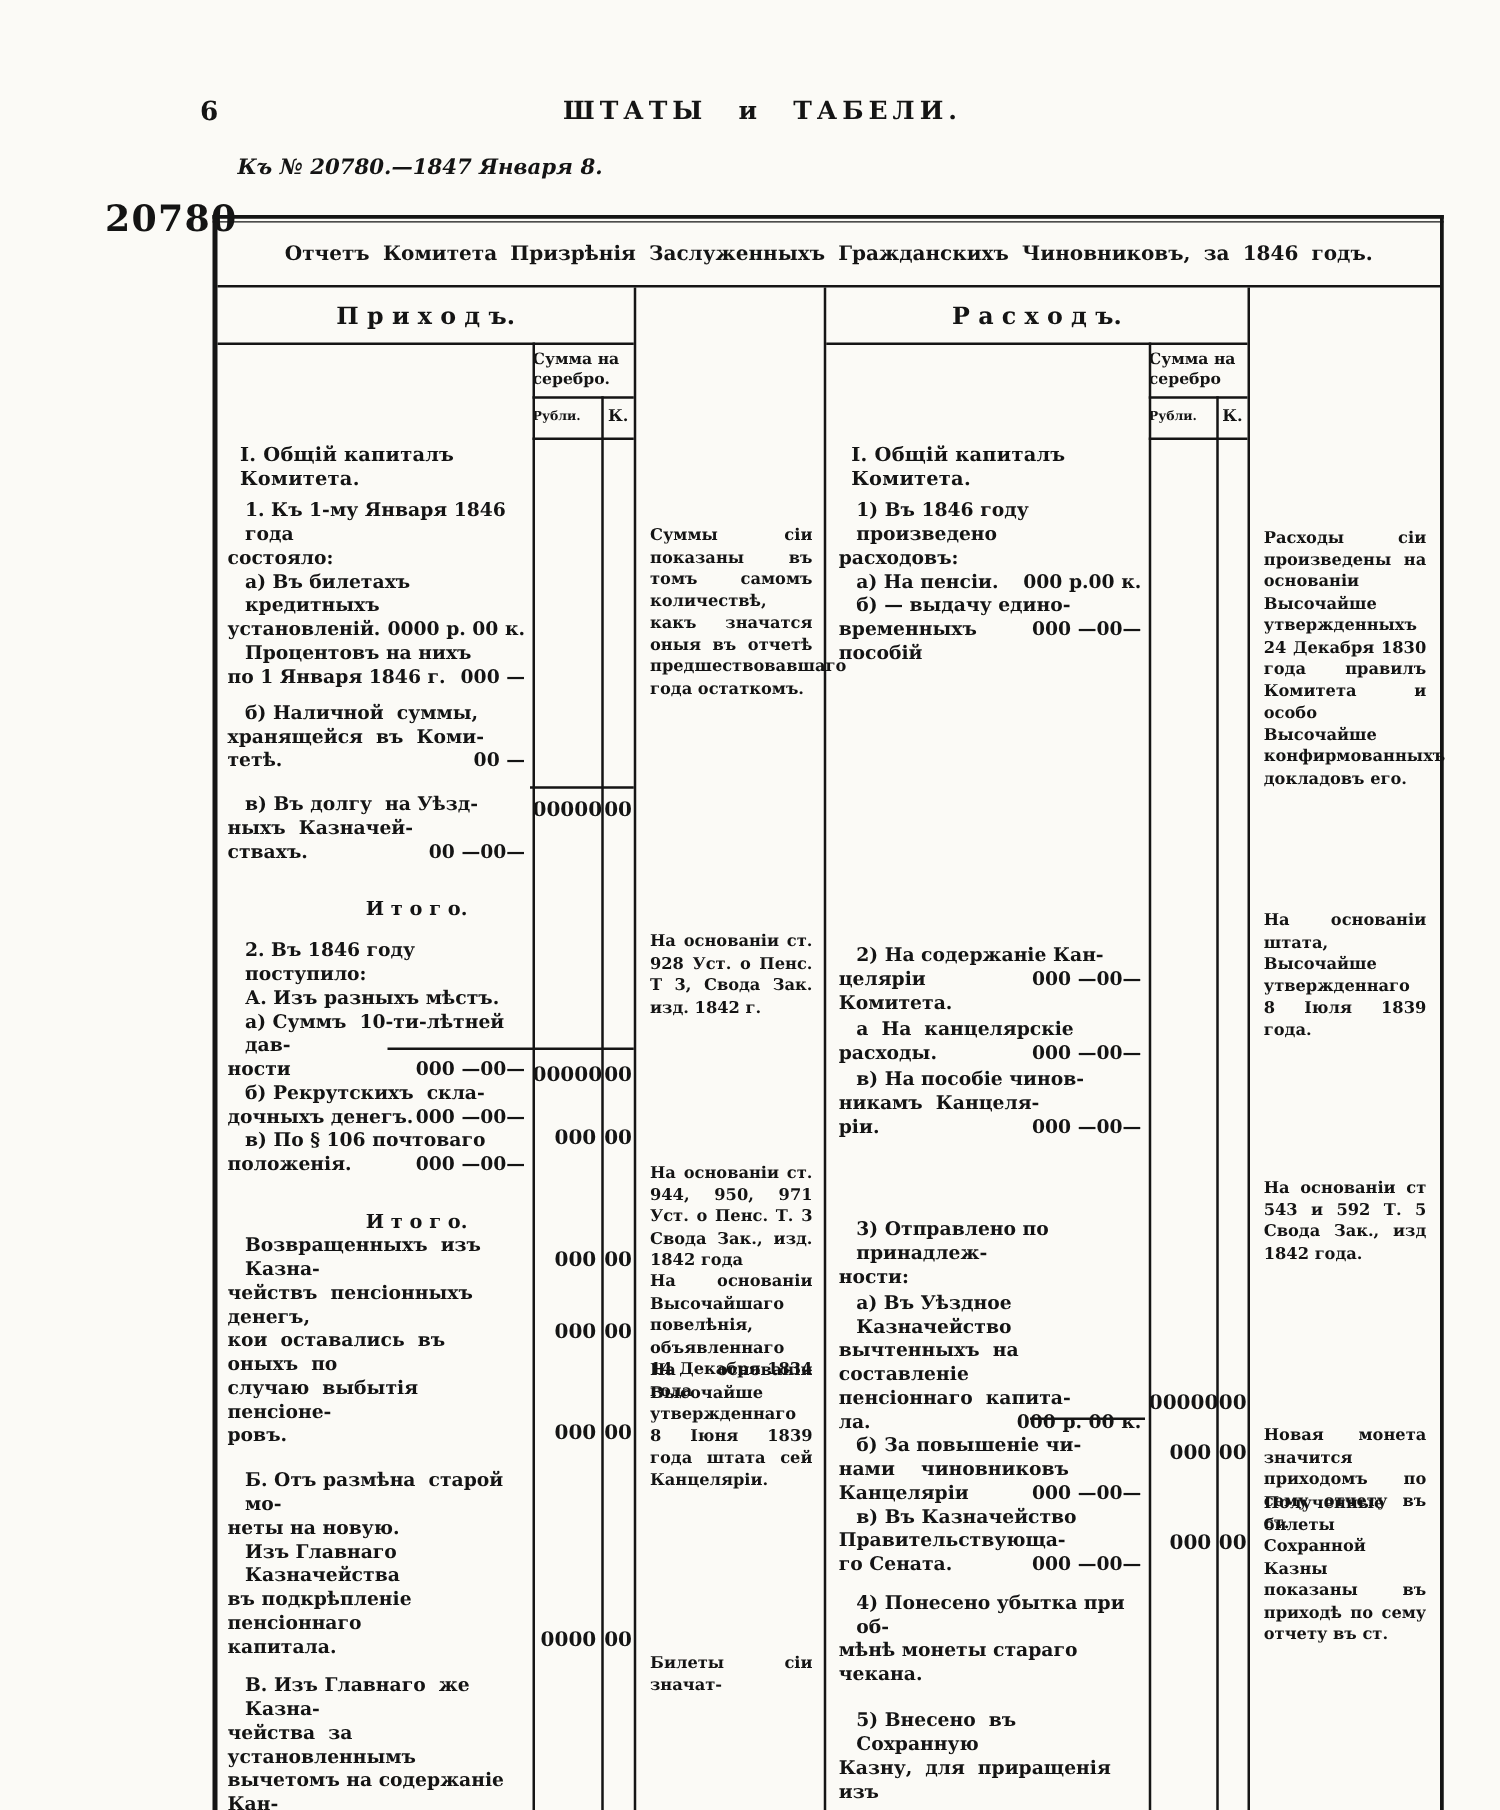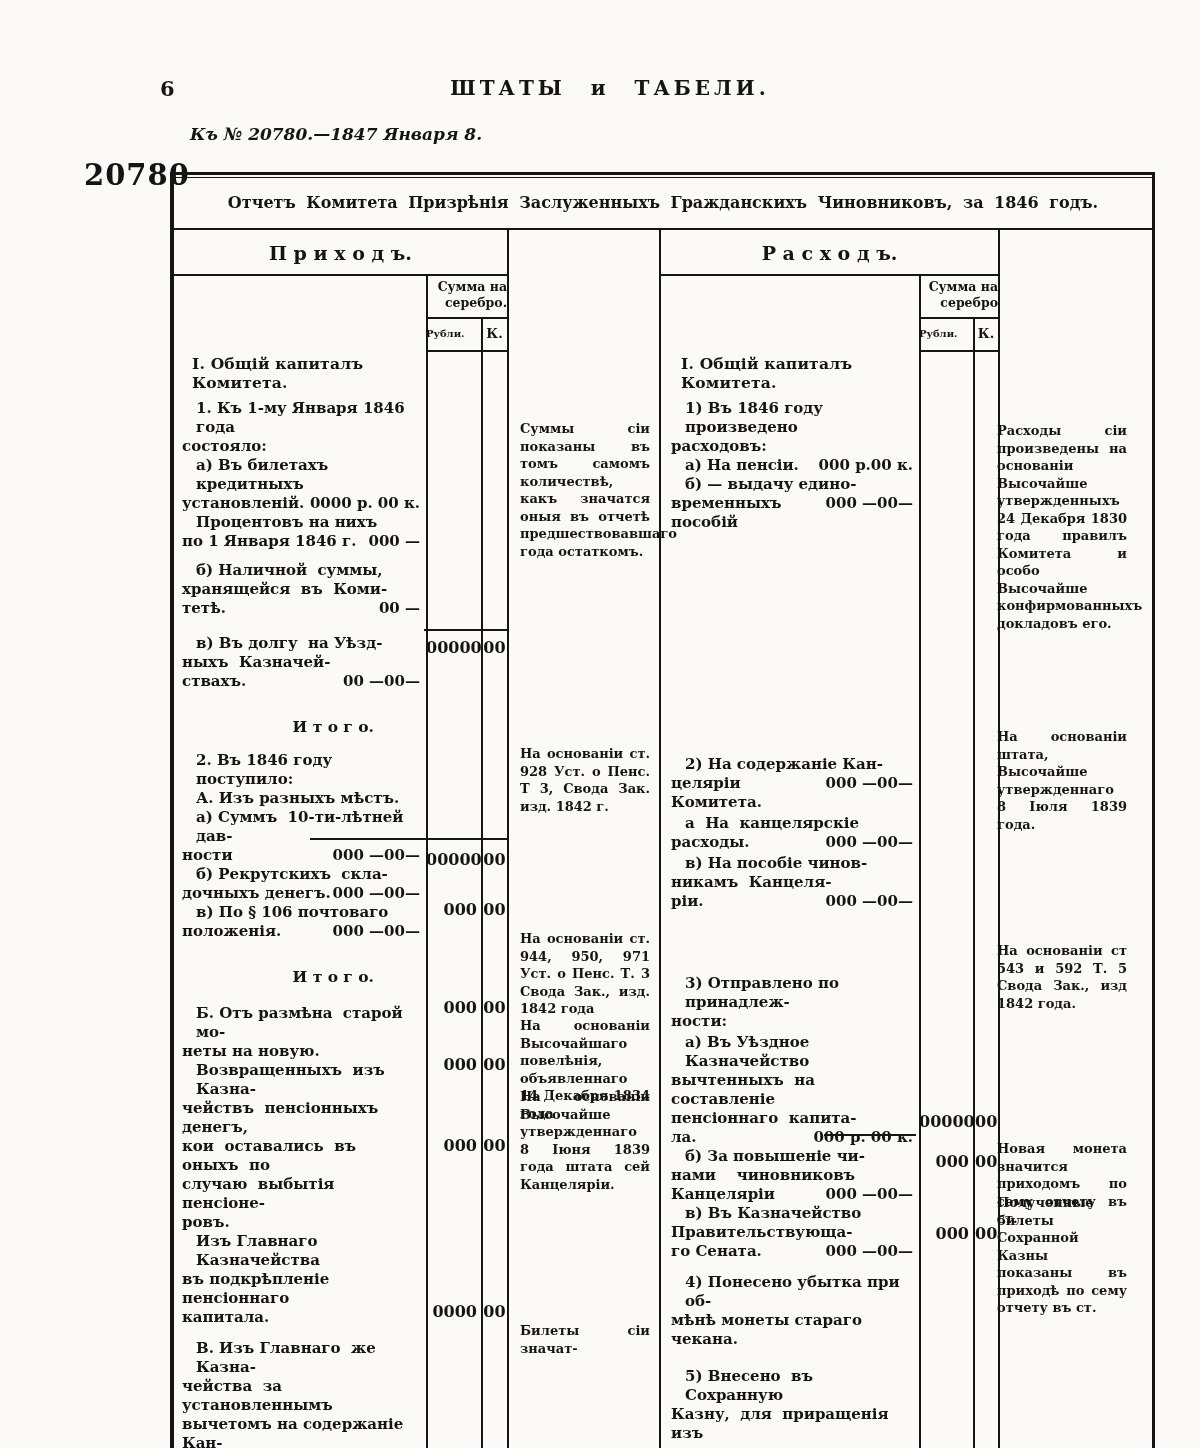--- a/index.html
+++ b/index.html
@@ -32,21 +32,21 @@
   .sec0 .sec-head{width:333px;}
   .sec1 .sec-head{width:337px;}
   .sec-headline{position:absolute;top:44px;left:0;height:2px;background:#151515;}
   .sec0 .sec-headline{width:333px;}
   .sec1 .sec-headline{width:337px;}
   
   .amt-box{position:absolute;top:44px;height:76px;}
   .sec0 .amt-box{left:252px;width:81px;}
   .sec1 .amt-box{left:258px;width:79px;}
   .amt-box .cap{position:absolute;top:0;left:0;width:100%;height:42px;padding-top:5px;
-    text-align:right;font-size:12.5px;line-height:16px;}
+    text-align:left;font-size:12.5px;line-height:16px;}
   .amt-box .subline{position:absolute;top:43px;left:0;width:100%;height:1.5px;background:#151515;}
   .amt-box .units{position:absolute;top:44px;left:0;width:100%;height:32px;}
   .amt-box .rub-h{position:absolute;left:0;top:0;height:32px;line-height:32px;text-align:left;font-size:10px;}
   .amt-box .kop-h{position:absolute;top:0;height:32px;line-height:32px;text-align:center;font-size:13px;}
   .sec0 .rub-h{width:56px;} .sec0 .kop-h{left:56px;width:25px;}
   .sec1 .rub-h{width:55px;} .sec1 .kop-h{left:55px;width:24px;}
   .amt-box .botline{position:absolute;top:76px;left:0;width:100%;height:2px;background:#151515;}
   
   .vline{position:absolute;width:2px;background:#151515;}
   .sec0 .v-sum{left:252px;top:44px;height:1174px;}
@@ -69,21 +69,21 @@
   
   .amt-row{position:absolute;left:0;width:100%;height:19px;font-size:16px;}
   .amt-row span{position:absolute;line-height:19px;}
   .sec0 .amt-row .rub{left:252px;width:51px;text-align:right;}
   .sec0 .amt-row .kop{left:309px;width:23px;text-align:center;}
   .sec1 .amt-row .rub{left:258px;width:50px;text-align:right;}
   .sec1 .amt-row .kop{left:314px;width:22px;text-align:center;}
   
   .notes-col{position:absolute;top:0;height:1218px;}
   .sec0 .notes-col{left:333px;width:152px;}
-  .sec1 .notes-col{left:323px;width:156px;}
+  .sec1 .notes-col{left:337px;width:156px;}
   .note{position:absolute;left:13px;width:130px;font-size:13px;line-height:17.5px;
     text-align:justify;}
   .note::first-line{}
   
   .hrule{position:absolute;height:2px;background:#151515;}
 </style>
 </head>
 <body>
 
 <div class="page">
@@ -149,30 +149,30 @@
           </div>
           <div class="blk para" style="margin-top: 0px;">
             <div class="ln fst">б) Рекрутскихъ  скла-</div>
             <div class="ln amt"><span class="lt">дочныхъ денегъ.</span><span class="rt">000 —00—</span></div>
           </div>
           <div class="blk para" style="margin-top: 0px;">
             <div class="ln fst">в) По § 106 почтоваго</div>
             <div class="ln amt"><span class="lt">положенія.</span><span class="rt">000 —00—</span></div>
           </div>
           <div class="blk total" style="margin-top: 26px;">И т о г о.</div>
-          <div class="blk para" style="margin-top: 17px;">
-            <div class="ln fst">Б. Отъ размѣна  старой  мо-</div>
-            <div class="ln">неты на новую.</div>
-          </div>
           <div class="blk para" style="margin-top: 0px;">
             <div class="ln fst">Возвращенныхъ  изъ  Казна-</div>
             <div class="ln">чействъ  пенсіонныхъ денегъ,</div>
             <div class="ln">кои  оставались  въ  оныхъ  по</div>
             <div class="ln">случаю  выбытія  пенсіоне-</div>
             <div class="ln">ровъ.</div>
+          </div>
+          <div class="blk para" style="margin-top: 17px;">
+            <div class="ln fst">Б. Отъ размѣна  старой  мо-</div>
+            <div class="ln">неты на новую.</div>
           </div>
           <div class="blk para" style="margin-top: 0px;">
             <div class="ln fst">Изъ Главнаго Казначейства</div>
             <div class="ln">въ подкрѣпленіе пенсіоннаго</div>
             <div class="ln">капитала.</div>
           </div>
           <div class="blk para" style="margin-top: 12px;">
             <div class="ln fst">В. Изъ Главнаго  же  Казна-</div>
             <div class="ln">чейства  за  установленнымъ</div>
             <div class="ln">вычетомъ на содержаніе Кан-</div>

